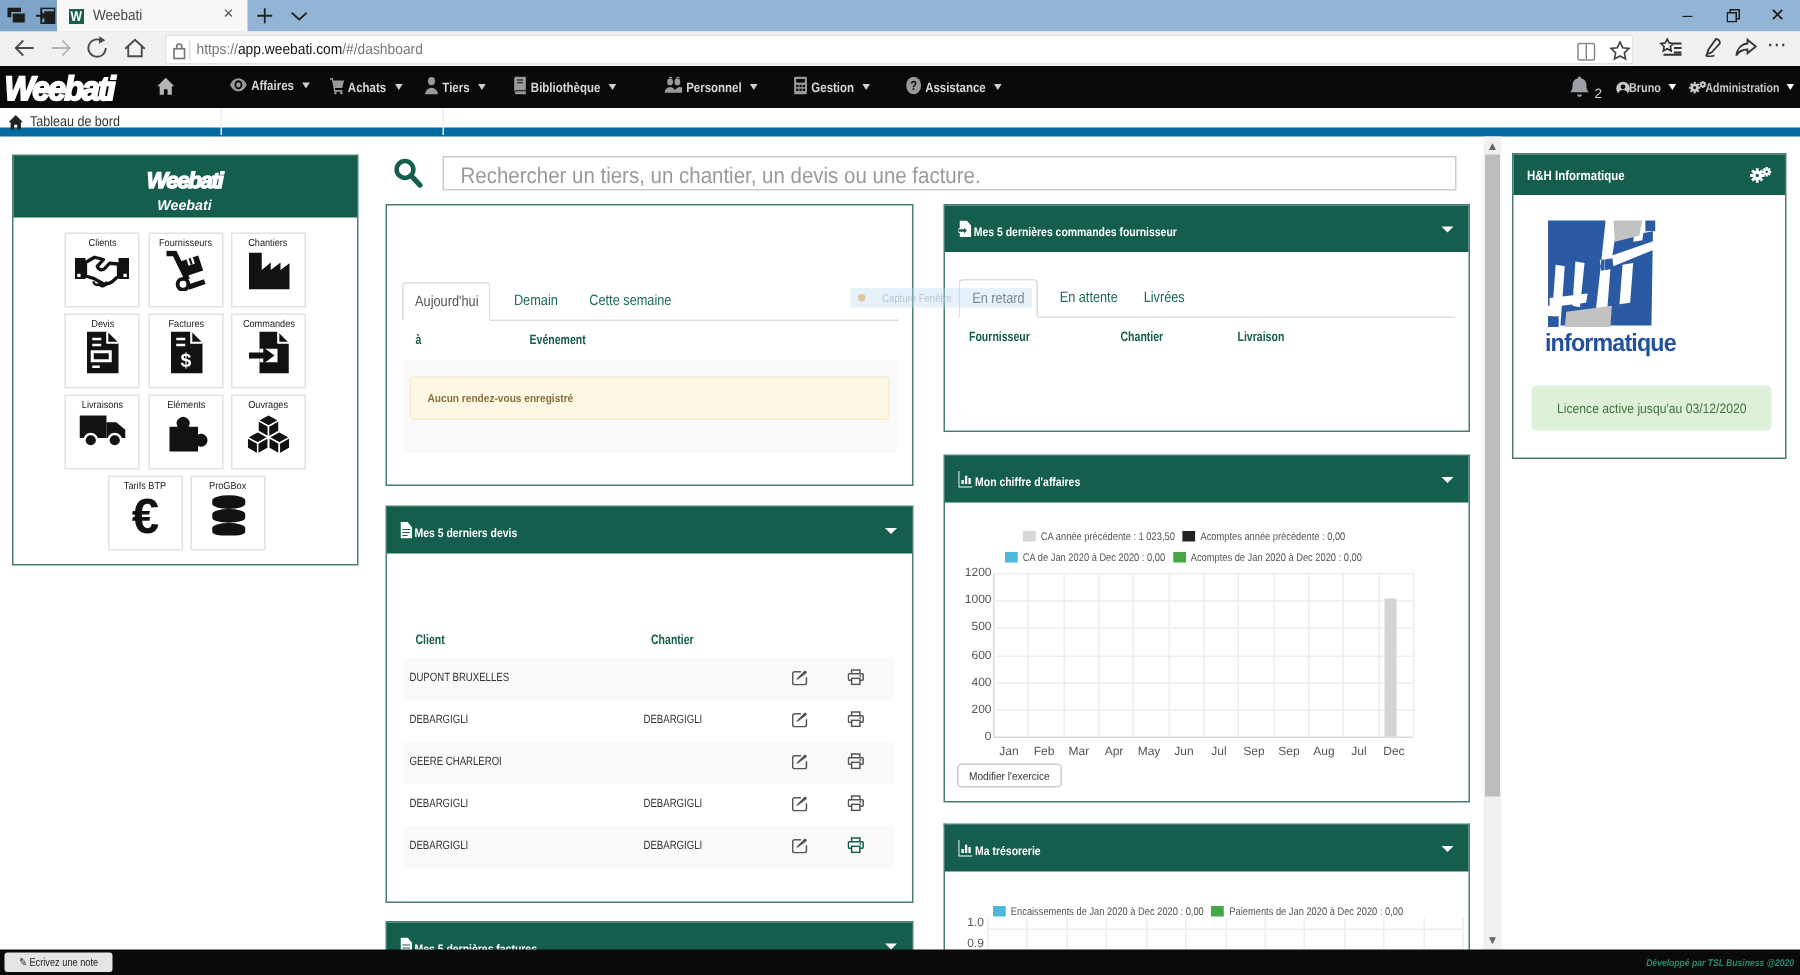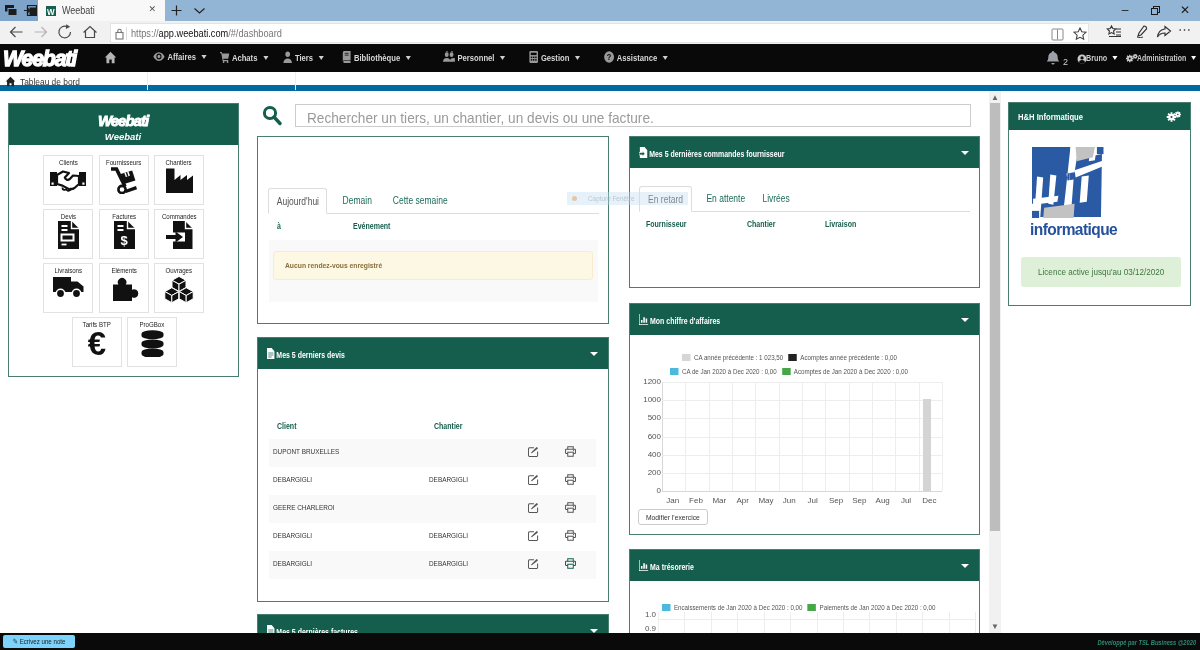--- a/index.html
+++ b/index.html
@@ -56,21 +56,21 @@
 .tile .lb { font-size:6.8px; color:#222; margin-top:3px; line-height:8px; white-space:nowrap; }
 .tile .lb span { display:inline-block; transform:scaleX(0.9); transform-origin:50% 50%; }
 
 #search { position:absolute; left:295px; top:104px; width:676px; height:23px; border:1px solid #ccc; }
 #search .ph { position:absolute; left:11px; top:4px; font-size:15px; color:#9a9a9a; white-space:nowrap; transform-origin:0 0; transform:scaleX(0.91); }
 
 .alert { position:absolute; background:#fcf8e3; border:1px solid #faebcc; border-radius:3px; color:#8a6d3b; font-size:7.5px; }
 .btn { position:absolute; background:#fff; border:1px solid #ccc; border-radius:3px; font-size:10.5px; color:#333; text-align:center; white-space:nowrap; }
 
 #footer { position:absolute; left:0; top:633px; width:1200px; height:17px; background:#0a0a0a; }
-#footer .note { position:absolute; left:3px; top:2px; width:72px; height:13px; background:#7dd3fc; border-radius:2px; font-size:7.5px; color:#222; text-align:center; line-height:13px; white-space:nowrap; } #footer .note span { display:inline-block; transform:scaleX(0.82); transform-origin:50% 50%; }
+#footer .note { position:absolute; left:3px; top:2px; width:72px; height:13px; background:#e5e5e5; border-radius:2px; font-size:7.5px; color:#222; text-align:center; line-height:13px; white-space:nowrap; } #footer .note span { display:inline-block; transform:scaleX(0.82); transform-origin:50% 50%; }
 #footer .tsl { position:absolute; right:4px; top:6px; font-size:6.5px; color:#2e8b72; font-style:italic; font-weight:bold; white-space:nowrap; transform:scaleX(0.88); transform-origin:100% 0; }
 
 #sbar { position:absolute; left:989px; top:91px; width:12px; height:542px; background:#f1f1f1; }
 #sbar .thumb { position:absolute; left:1px; top:12px; width:10px; height:428px; background:#bdbdbd; }
 #sbar .ar { position:absolute; left:0; width:12px; font-size:8px; color:#666; text-align:center; }
 .glegend { position:absolute; font-size:7.3px; color:#555; white-space:nowrap; transform-origin:0 0; transform:scaleX(0.85); }
 .glegend .sw { display:inline-block; width:10px; height:7px; margin-right:4px; vertical-align:-1px; }
 .ylab { position:absolute; font-size:8px; color:#555; text-align:right; width:24px; }
 .xlab { position:absolute; font-size:8px; color:#555; text-align:center; width:24px; }
 </style>

